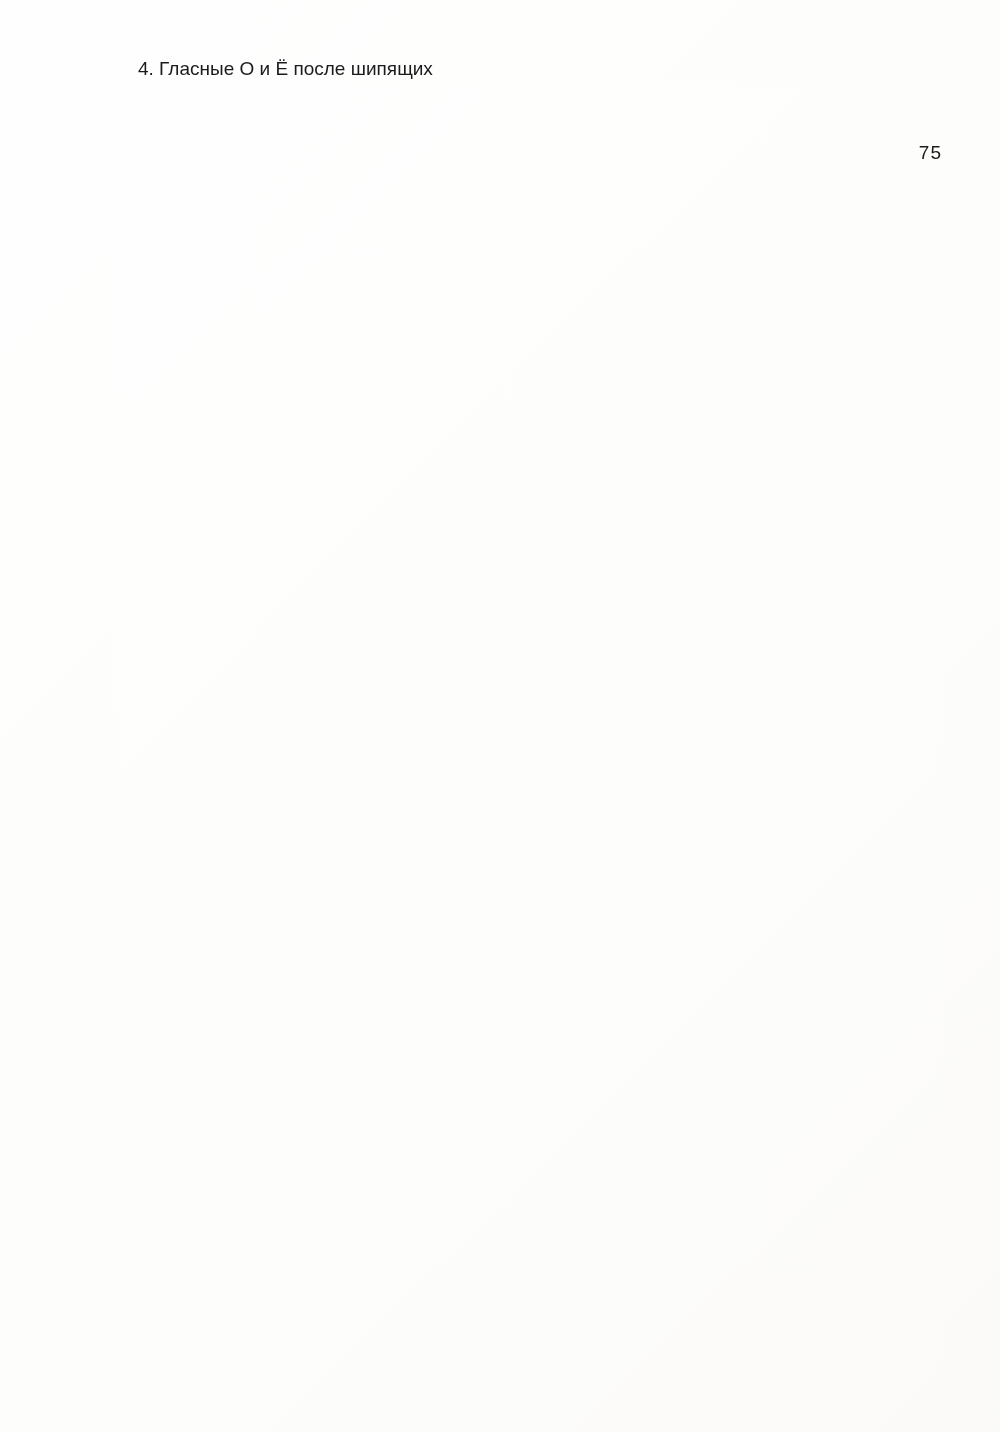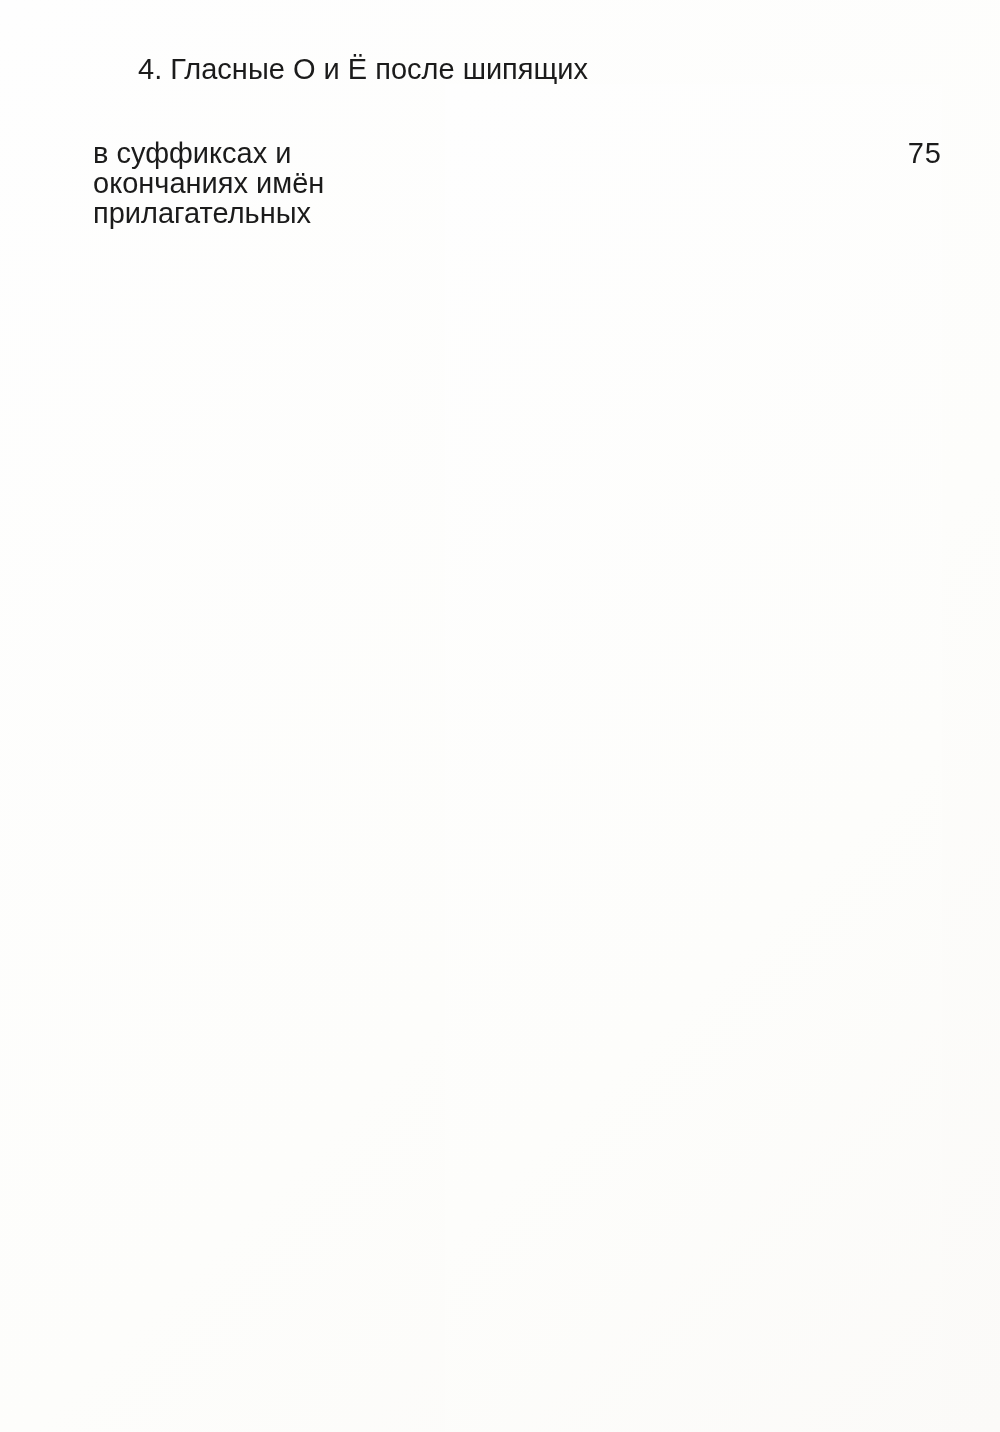--- a/index.html
+++ b/index.html
@@ -18,21 +18,21 @@
     color: #1b1b1b;
     box-sizing: border-box;
     padding-top: 54px;
   }
   .toc-list { width: 100%; }
 
   .row {
     display: flex;
     align-items: baseline;
     line-height: 30px;
-    font-size: 29px;
+    font-size: 19px;
     padding-right: 58px;
     box-sizing: border-box;
     color: #1b1b1b;
   }
   .row .title { white-space: pre-wrap; }
   .row .page {
     min-width: 46px;
     text-align: right;
     letter-spacing: 1px;
   }
@@ -54,18 +54,17 @@
 </head>
 <body>
 
 <div class="page">
   <div class="toc-list">
       <div class="row entry noline">
     <span class="title">4. Гласные О и Ё после шипящих</span>
 
   </div>
       <div class="row cont">
-    <span class="title">в суффиксах и окончаниях имён прилагательных</span>
     <span class="leader"></span>
     <span class="page">75</span>
   </div>
     </div>
 </div>
 
 </body></html>

